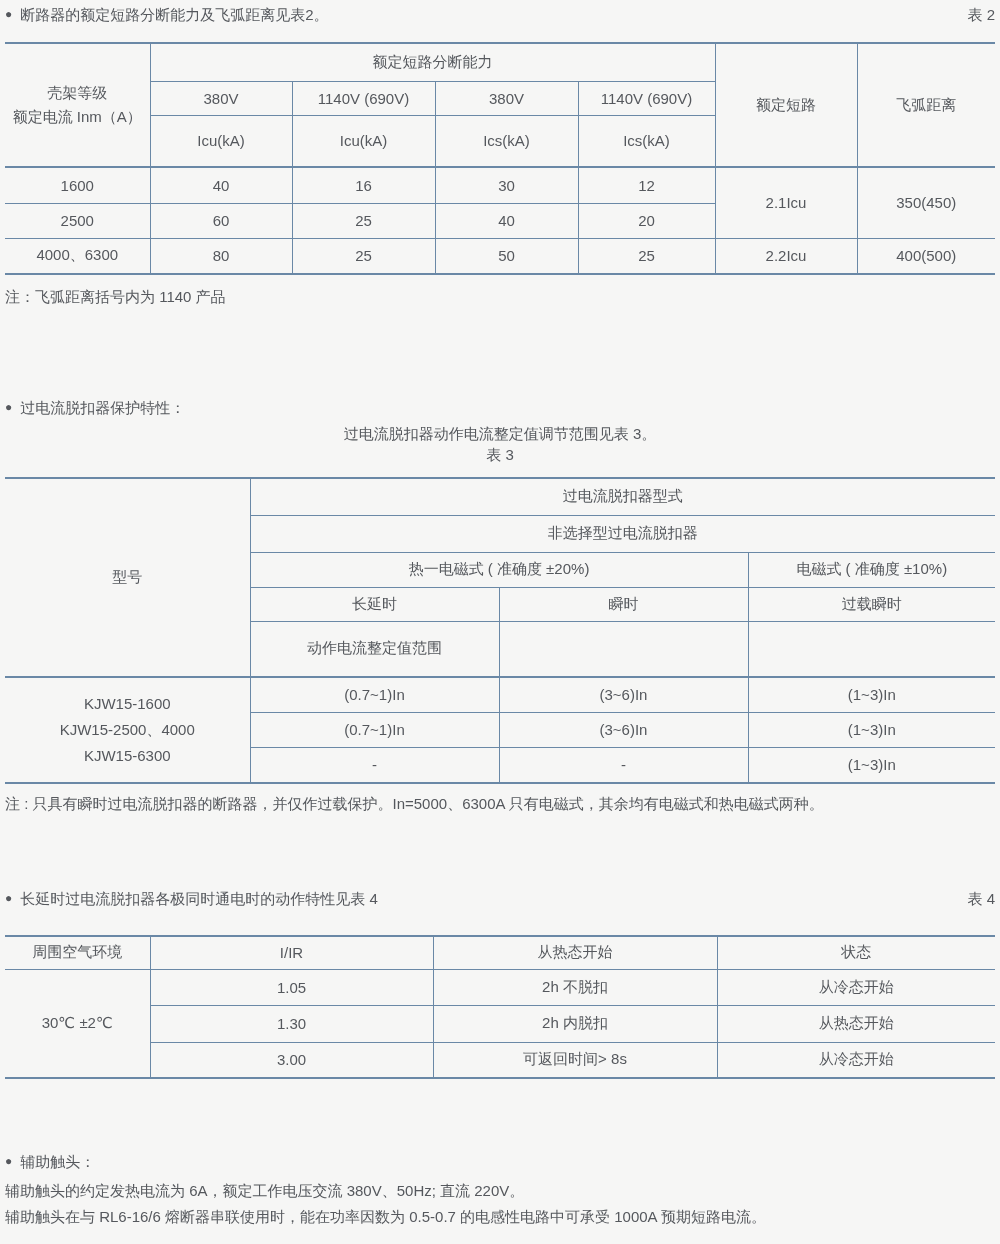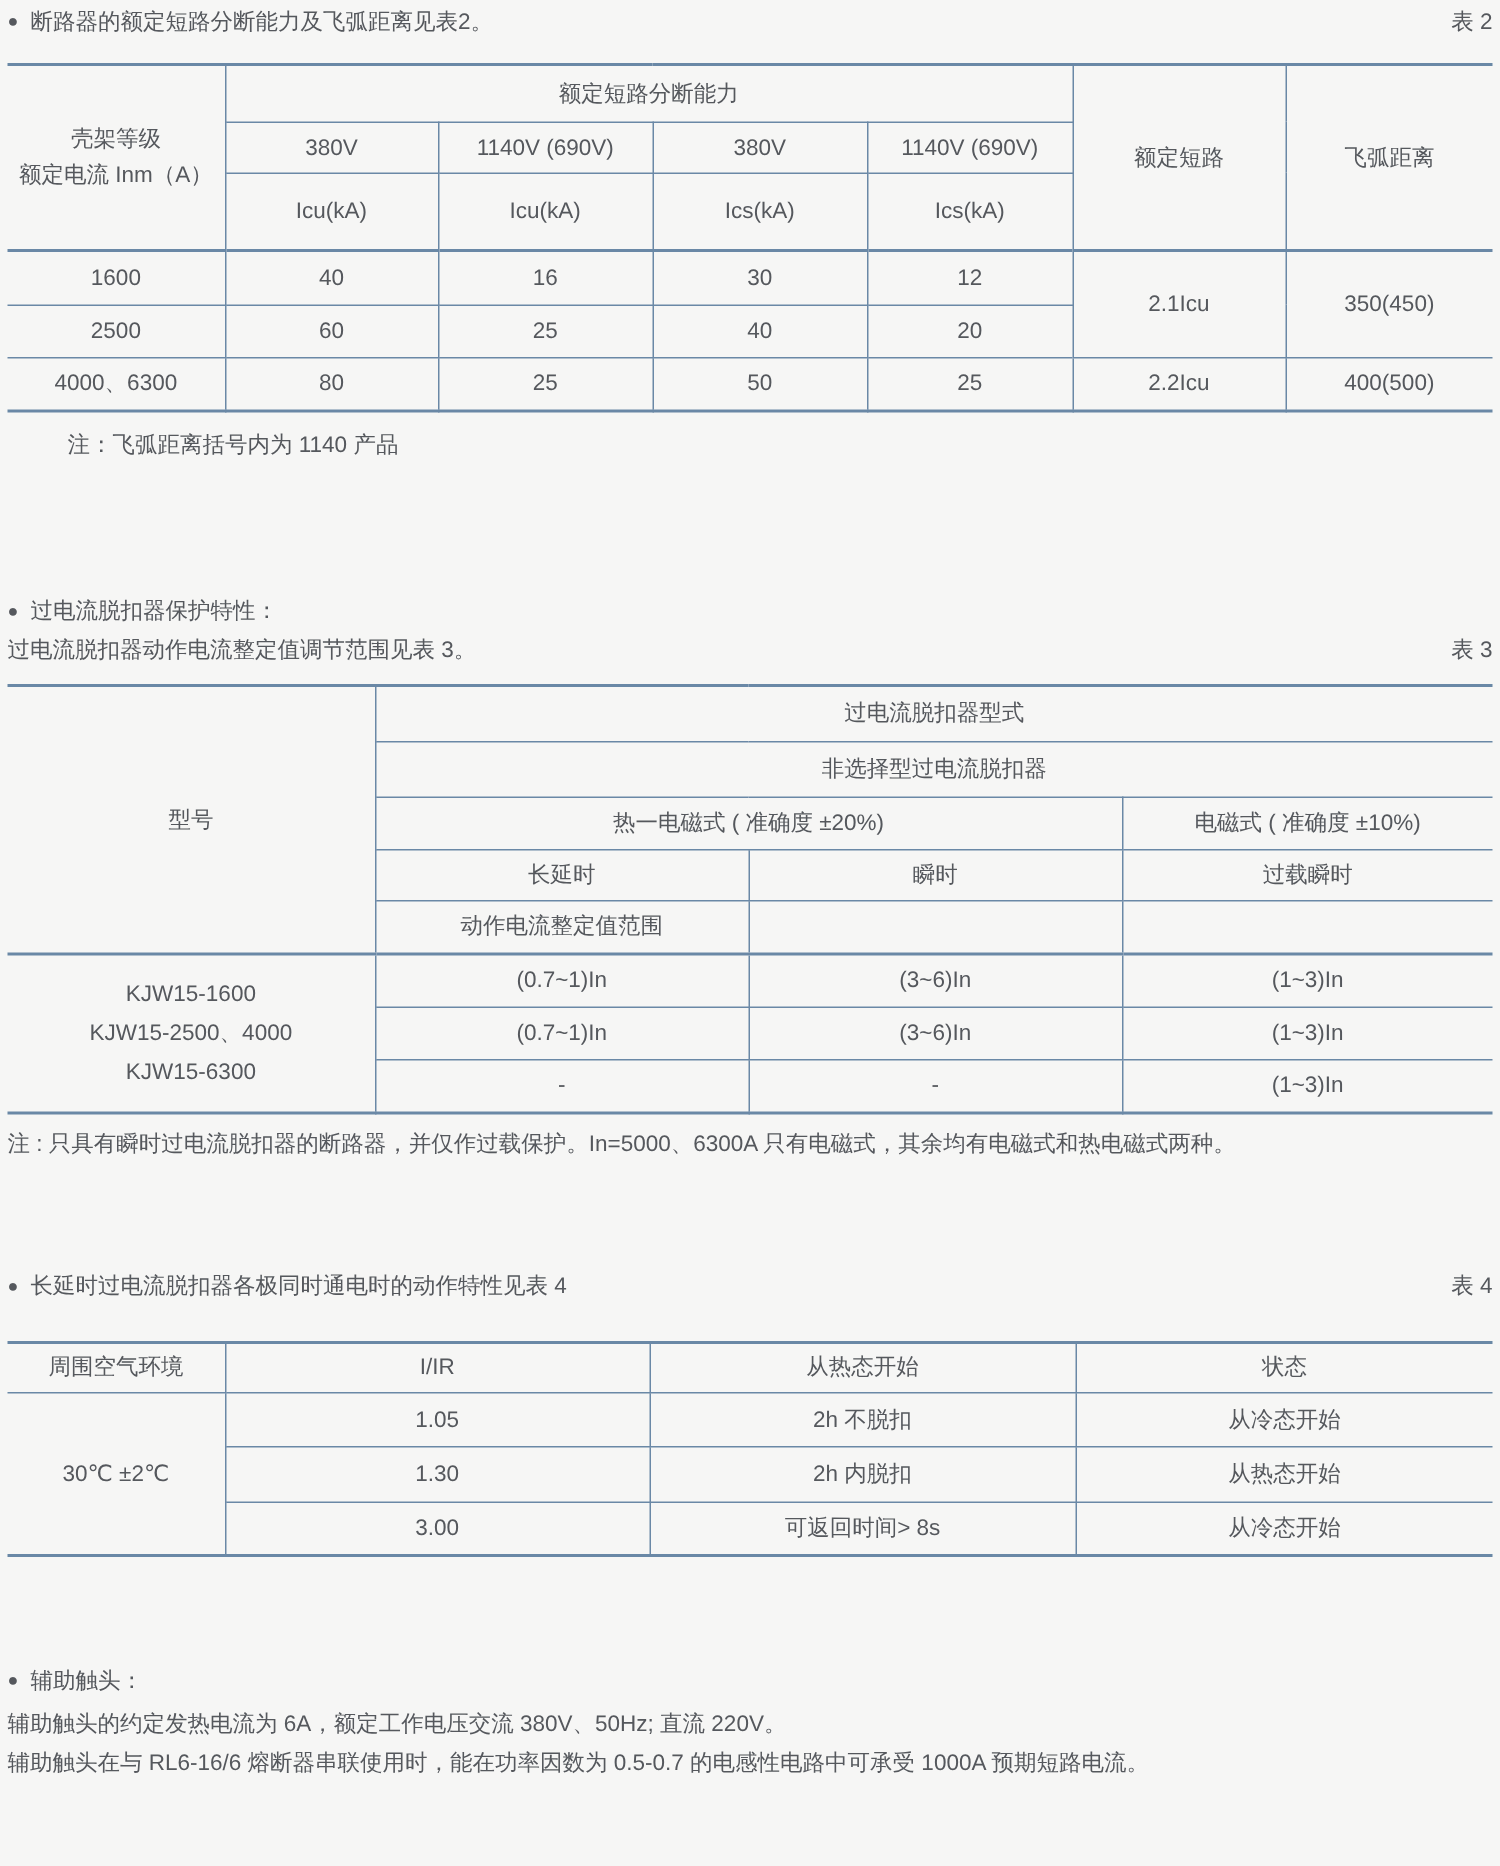--- a/index.html
+++ b/index.html
@@ -118,29 +118,29 @@
         <td>80</td>
         <td>25</td>
         <td>50</td>
         <td>25</td>
         <td>2.2Icu</td>
         <td class="rn">400(500)</td>
       </tr>
     </tbody>
   </table>
 
-  <div class="note" style="margin-top:11px;margin-left:40px;">注：飞弧距离括号内为 1140 产品</div>
+  <div class="note" style="margin-top:11px;">注：飞弧距离括号内为 1140 产品</div>
 
   <div class="sec-head" style="margin-top:90px;">
     <span class="left">
       <span class="bullet">●</span>
       <span>过电流脱扣器保护特性：</span>
     </span>
   </div>
-  <div class="sub-row" style="margin-top:5px;">
+  <div class="sub-row" style="margin-top:5px;flex-direction:column;">
     <span>过电流脱扣器动作电流整定值调节范围见表 3。</span>
     <span class="tbl-label">表 3</span>
   </div>
 
   <table class="tbl" style="margin-top:12px;">
     <colgroup>
       <col style="width:245px">
         <col style="width:249px">
         <col style="width:249px">
         <col style="width:247px">
@@ -155,21 +155,21 @@
       </tr>
       <tr style="height:35px">
         <td colspan="2">热一电磁式 ( 准确度 ±20%)</td>
         <td class="rn">电磁式 ( 准确度 ±10%)</td>
       </tr>
       <tr style="height:34px">
         <td>长延时</td>
         <td>瞬时</td>
         <td class="rn">过载瞬时</td>
       </tr>
-      <tr style="height:36px">
+      <tr style="height:56px">
         <td class="hsep">动作电流整定值范围</td>
         <td class="hsep"></td>
         <td class="hsep rn"></td>
       </tr>
       <tr style="height:35px">
         <td rowspan="3" class="model-lines">
           <div>KJW15-1600</div>
           <div>KJW15-2500、4000</div>
           <div>KJW15-6300</div>
         </td>

